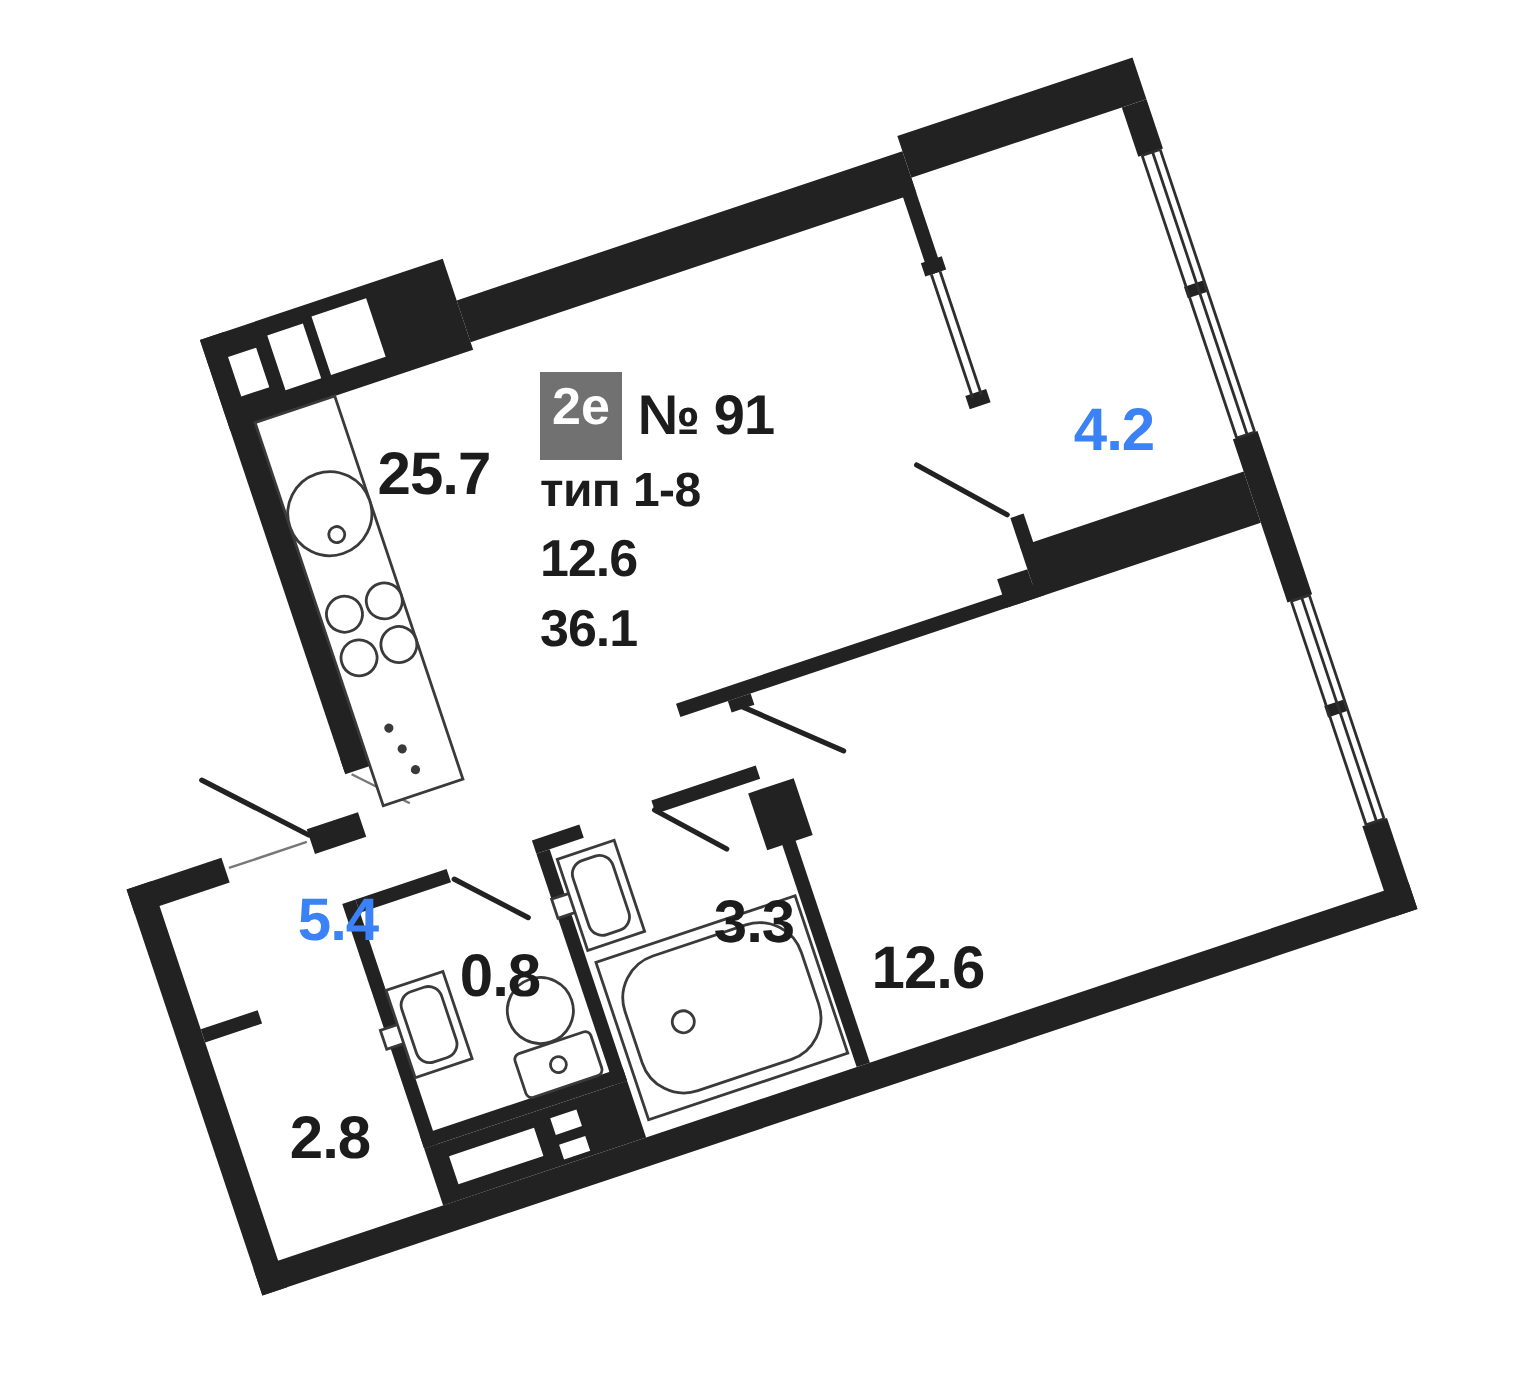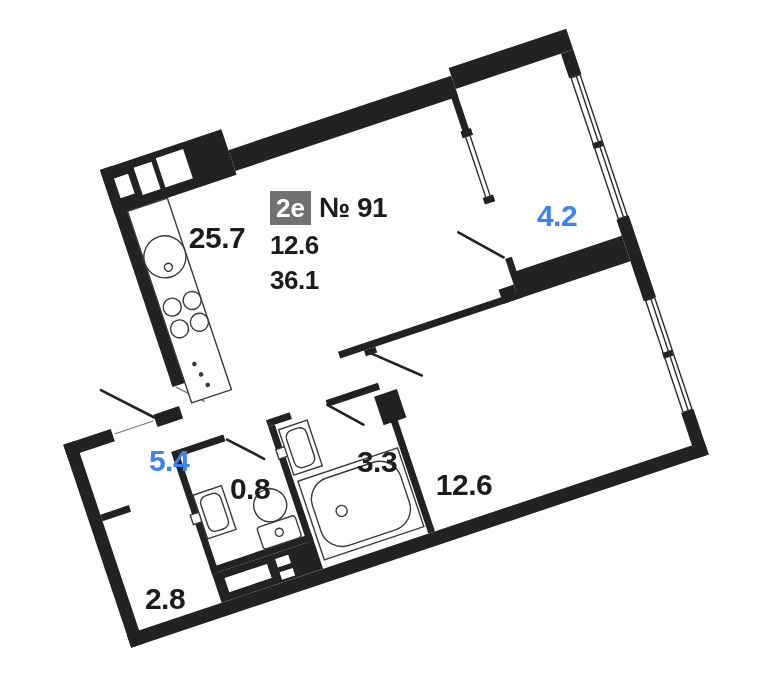--- a/index.html
+++ b/index.html
@@ -5,21 +5,21 @@
   html,body{margin:0;padding:0;background:#ffffff;}
   .stage{position:relative;width:770px;height:700px;background:#ffffff;overflow:hidden;
          font-family:"Liberation Sans",sans-serif;}
   .plan-svg{position:absolute;left:0;top:0;}
   .overlay{position:absolute;left:0;top:0;width:770px;height:700px;pointer-events:none;}
   .room-label{position:absolute;transform:translate(-50%,-50%);
     font-weight:bold;font-size:30px;letter-spacing:-0.5px;color:#1c1c1c;white-space:nowrap;}
   .unit-card{position:absolute;left:270px;top:190px;color:#1c1c1c;}
   .unit-card .row1{display:flex;align-items:center;height:36px;}
   .type-badge{display:inline-block;font-weight:bold;font-size:26px;line-height:26px;
-    padding:4px 6px 4px 6px;margin-right:8px;}
+    padding:4px 6px 14px 6px;margin-right:8px;}
   .unit-number{font-weight:bold;font-size:28px;letter-spacing:-0.5px;}
   .plan-type{font-weight:bold;font-size:24px;margin-top:6px;letter-spacing:-0.3px;}
   .area-line{font-weight:bold;font-size:26px;margin-top:4px;letter-spacing:-0.5px;}
 </style>
 </head>
 <body>
 
 <div class="stage">
 
 <svg class="plan-svg" width="770" height="700" viewBox="0 0 770 700">
@@ -164,27 +164,28 @@
     </g>
   </g>
 </svg>
 
 <div class="overlay">
   <div class="unit-card">
     <div class="row1">
       <span class="type-badge" style="background: rgb(113, 113, 113); color: rgb(255, 255, 255);">2е</span>
       <span class="unit-number">№ 91</span>
     </div>
+    <div class="plan-type">тип 1-8</div>
     <div class="area-line">12.6</div>
     <div class="area-line">36.1</div>
   </div>
   <div id="room-labels">
         <div class="room-label" style="left: 217px; top: 238px; color: rgb(28, 28, 28);">25.7</div>
         <div class="room-label" style="left: 557px; top: 216px; color: #3b82f6;">4.2</div>
         <div class="room-label" style="left: 464px; top: 485px; color: rgb(28, 28, 28);">12.6</div>
         <div class="room-label" style="left: 377px; top: 462px; color: rgb(28, 28, 28);">3.3</div>
         <div class="room-label" style="left: 250px; top: 489px; color: rgb(28, 28, 28);">0.8</div>
         <div class="room-label" style="left: 149px; top: 461px; color: #3b82f6; margin-left: 20px;">5.4</div>
-        <div class="room-label" style="left: 165px; top: 570px; color: rgb(28, 28, 28); margin-top: 29px;">2.8</div>
+        <div class="room-label" style="left: 165px; top: 570px; color: rgb(28, 28, 28);">2.8</div>
       </div>
 </div>
 
 </div>
 
 </body></html>

